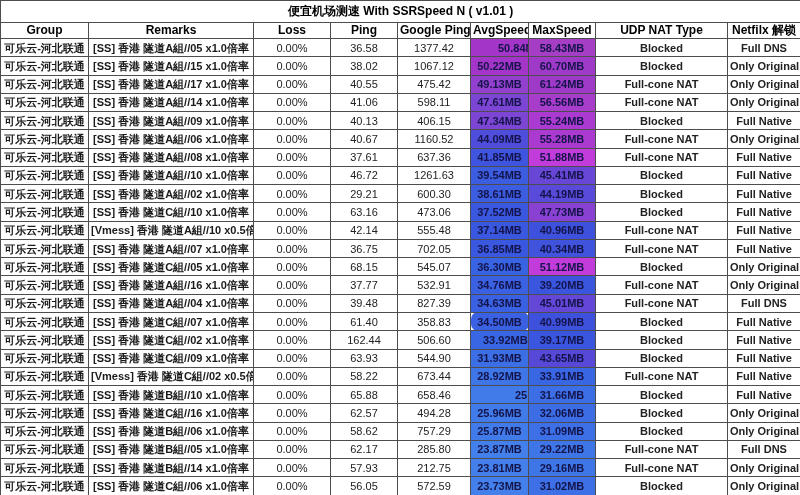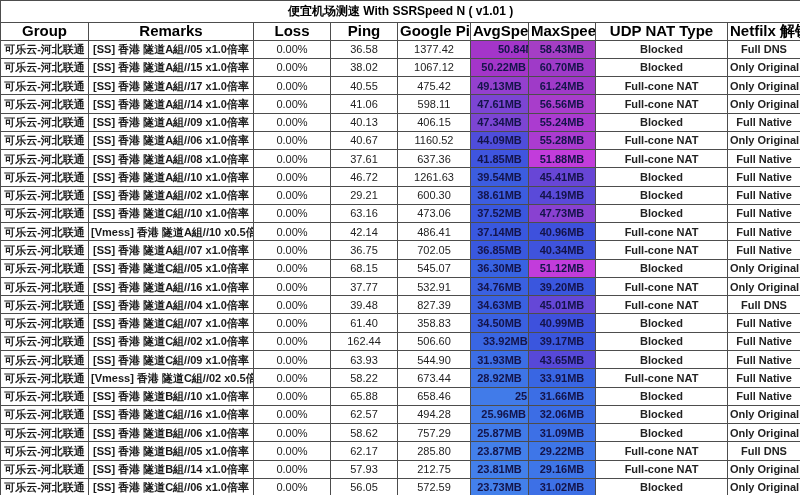--- a/index.html
+++ b/index.html
@@ -17,21 +17,21 @@
     padding:0 2px;
     overflow:hidden;white-space:nowrap;
     text-align:center;vertical-align:middle;
     font-size:11px;line-height:1.1;
   }
   tr.title-row th{
     height:21px;font-size:12px;font-weight:700;color:#000;
     border:1px solid #4d4d4d;
   }
   tr.header-row th{
-    height:15px;font-size:15px;font-weight:700;color:#000;margin-left:20px;
+    height:15px;font-size:12px;font-weight:700;color:#000;margin-left:20px;
   }
   tbody tr{height:18.28px;}
   td.c-group{font-weight:700;font-size:11px;margin-left:48px;}
   td.c-remark{text-align:left;padding-left:4px;font-weight:700;font-size:11px;}
   td.c-loss, td.c-ping, td.c-gping{font-weight:400;color:#222;}
   td.c-avg, td.c-max{font-weight:600;color:#14144a;}
   td.c-nat, td.c-netflix{font-weight:600;color:#222;}
 </style>
 </head>
 <body>
@@ -76,21 +76,21 @@
           <td class="c-max" style="background: rgb(165, 62, 197);">58.43MB</td>
           <td class="c-nat">Blocked</td>
           <td class="c-netflix">Full DNS</td>
         </tr>
         <tr>
           <td class="c-group">可乐云-河北联通</td>
           <td class="c-remark">[SS] 香港  隧道A組//15 x1.0倍率</td>
           <td class="c-loss">0.00%</td>
           <td class="c-ping">38.02</td>
           <td class="c-gping">1067.12</td>
-          <td class="c-avg" style="background: rgb(164, 53, 201); text-align: right;">50.22MB</td>
+          <td class="c-avg" style="background: rgb(164, 53, 201);">50.22MB</td>
           <td class="c-max" style="background: rgb(159, 58, 200);">60.70MB</td>
           <td class="c-nat">Blocked</td>
           <td class="c-netflix">Only Original</td>
         </tr>
         <tr>
           <td class="c-group">可乐云-河北联通</td>
           <td class="c-remark">[SS] 香港  隧道A組//17 x1.0倍率</td>
           <td class="c-loss">0.00%</td>
           <td class="c-ping">40.55</td>
           <td class="c-gping">475.42</td>
@@ -174,21 +174,21 @@
           <td class="c-avg" style="background: rgb(58, 87, 223);">37.52MB</td>
           <td class="c-max" style="background: rgb(137, 65, 209);">47.73MB</td>
           <td class="c-nat">Blocked</td>
           <td class="c-netflix">Full Native</td>
         </tr>
         <tr>
           <td class="c-group">可乐云-河北联通</td>
           <td class="c-remark">[Vmess] 香港  隧道A組//10 x0.5倍率</td>
           <td class="c-loss">0.00%</td>
           <td class="c-ping">42.14</td>
-          <td class="c-gping">486.41</td>
+          <td class="c-gping">555.48</td>
           <td class="c-avg" style="background: rgb(57, 88, 223);">37.14MB</td>
           <td class="c-max" style="background: rgb(62, 81, 221);">40.96MB</td>
           <td class="c-nat">Full-cone NAT</td>
           <td class="c-netflix">Full Native</td>
         </tr>
         <tr>
           <td class="c-group">可乐云-河北联通</td>
           <td class="c-remark">[SS] 香港  隧道A組//07 x1.0倍率</td>
           <td class="c-loss">0.00%</td>
           <td class="c-ping">36.75</td>
@@ -230,21 +230,21 @@
           <td class="c-max" style="background: rgb(101, 71, 215);">45.01MB</td>
           <td class="c-nat">Full-cone NAT</td>
           <td class="c-netflix">Full DNS</td>
         </tr>
         <tr>
           <td class="c-group">可乐云-河北联通</td>
           <td class="c-remark">[SS] 香港  隧道C組//07 x1.0倍率</td>
           <td class="c-loss">0.00%</td>
           <td class="c-ping">61.40</td>
           <td class="c-gping">358.83</td>
-          <td class="c-avg" style="background: rgb(58, 97, 225);">34.50MB</td>
+          <td class="c-avg" style="background: rgb(58, 97, 225); border-radius: 7px;">34.50MB</td>
           <td class="c-max" style="background: rgb(62, 81, 221); text-align: center;">40.99MB</td>
           <td class="c-nat">Blocked</td>
           <td class="c-netflix">Full Native</td>
         </tr>
         <tr>
           <td class="c-group">可乐云-河北联通</td>
           <td class="c-remark">[SS] 香港  隧道C組//02 x1.0倍率</td>
           <td class="c-loss">0.00%</td>
           <td class="c-ping">162.44</td>
           <td class="c-gping">506.60</td>
@@ -285,21 +285,21 @@
           <td class="c-max" style="background: rgb(60, 110, 229);">31.66MB</td>
           <td class="c-nat">Blocked</td>
           <td class="c-netflix">Full Native</td>
         </tr>
         <tr>
           <td class="c-group">可乐云-河北联通</td>
           <td class="c-remark">[SS] 香港  隧道C組//16 x1.0倍率</td>
           <td class="c-loss">0.00%</td>
           <td class="c-ping">62.57</td>
           <td class="c-gping">494.28</td>
-          <td class="c-avg" style="background: rgb(65, 123, 233); text-align: right;">25.96MB</td>
+          <td class="c-avg" style="background: rgb(65, 123, 233);">25.96MB</td>
           <td class="c-max" style="background: rgb(60, 109, 229);">32.06MB</td>
           <td class="c-nat">Blocked</td>
           <td class="c-netflix">Only Original</td>
         </tr>
         <tr>
           <td class="c-group">可乐云-河北联通</td>
           <td class="c-remark">[SS] 香港  隧道B組//06 x1.0倍率</td>
           <td class="c-loss">0.00%</td>
           <td class="c-ping">58.62</td>
           <td class="c-gping">757.29</td>

